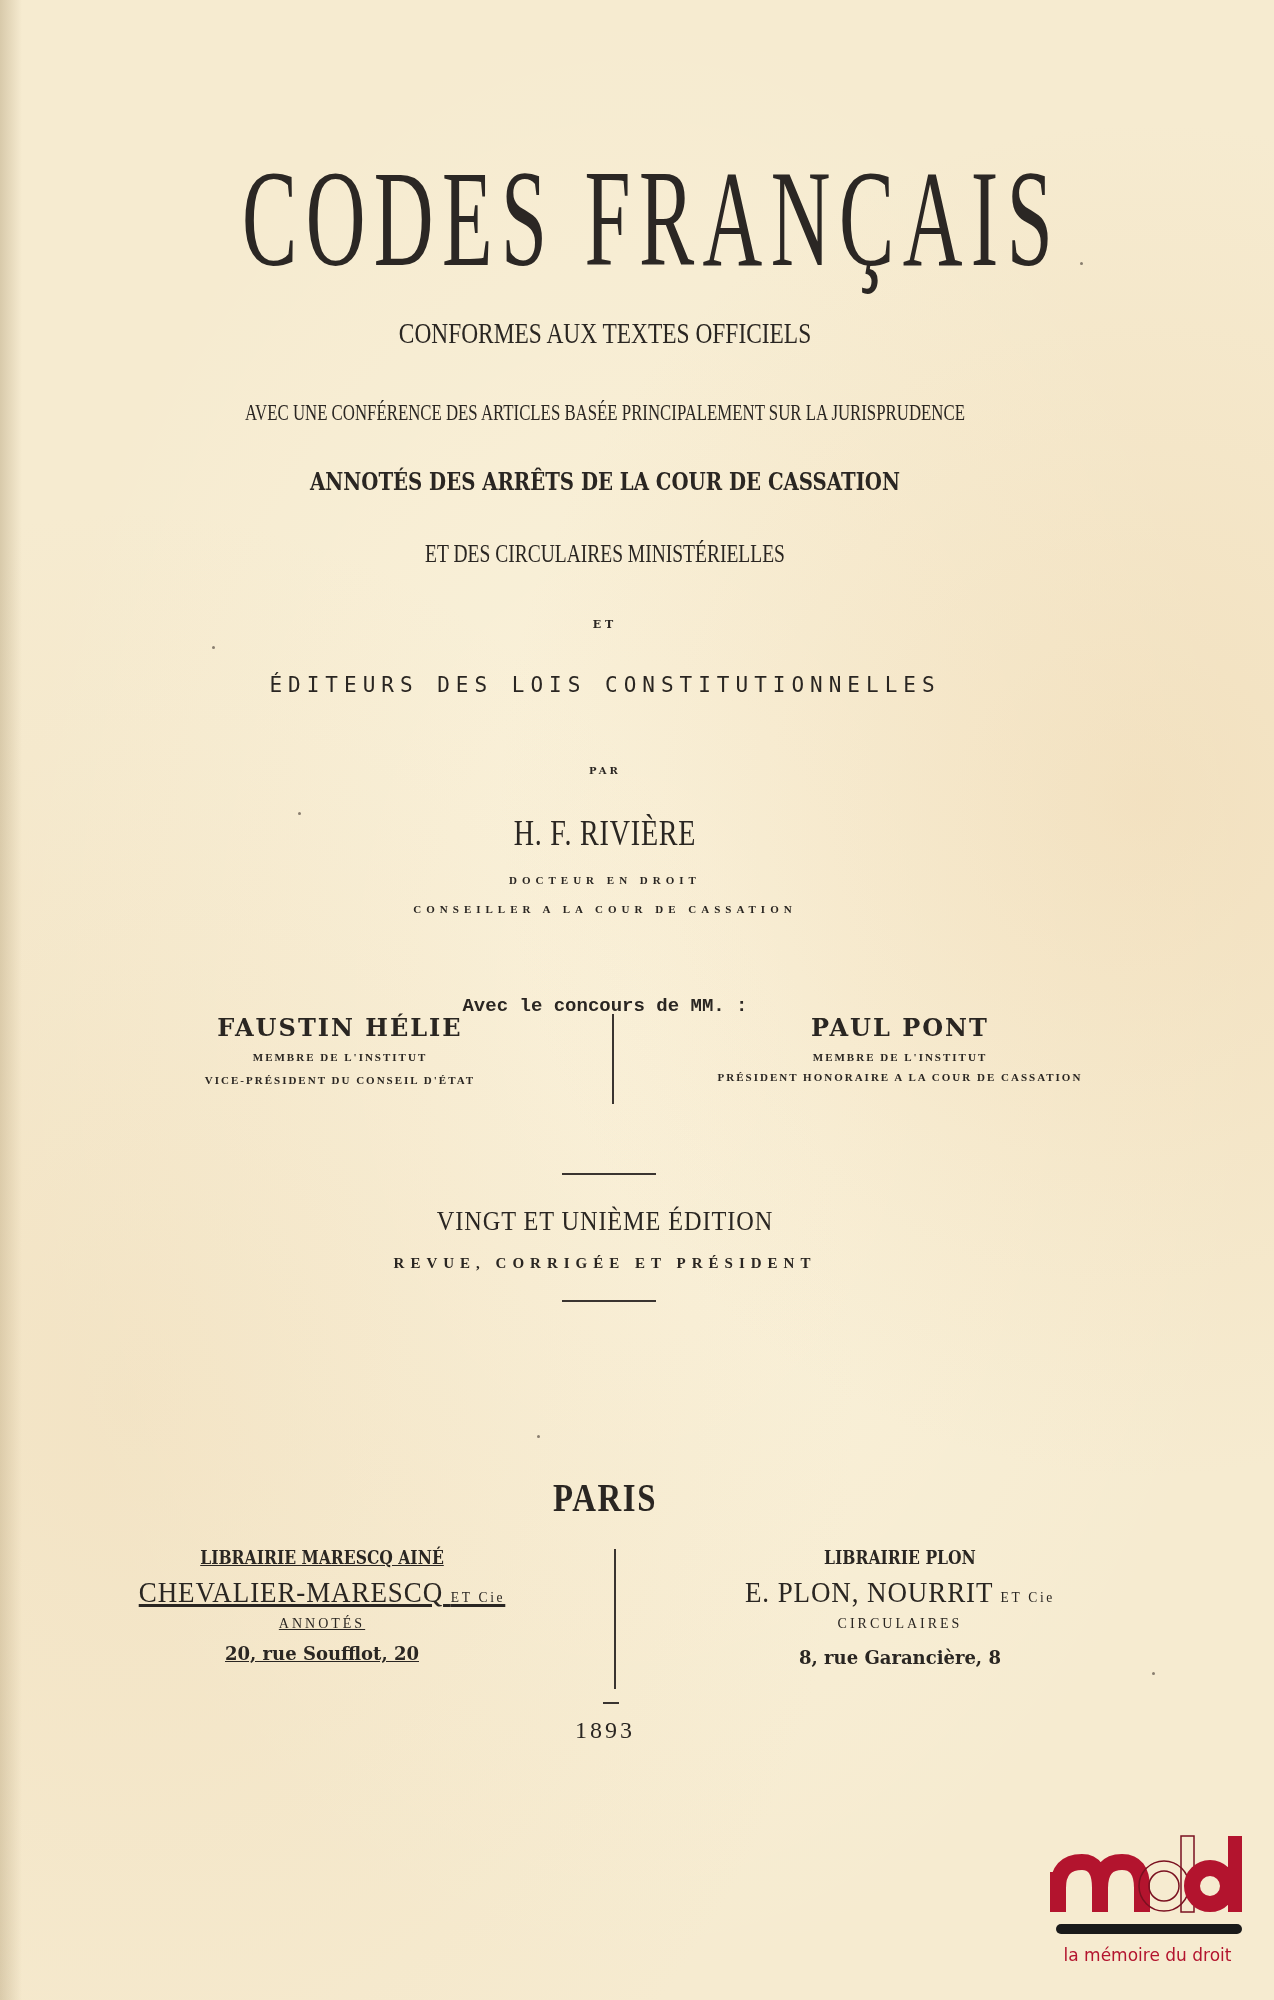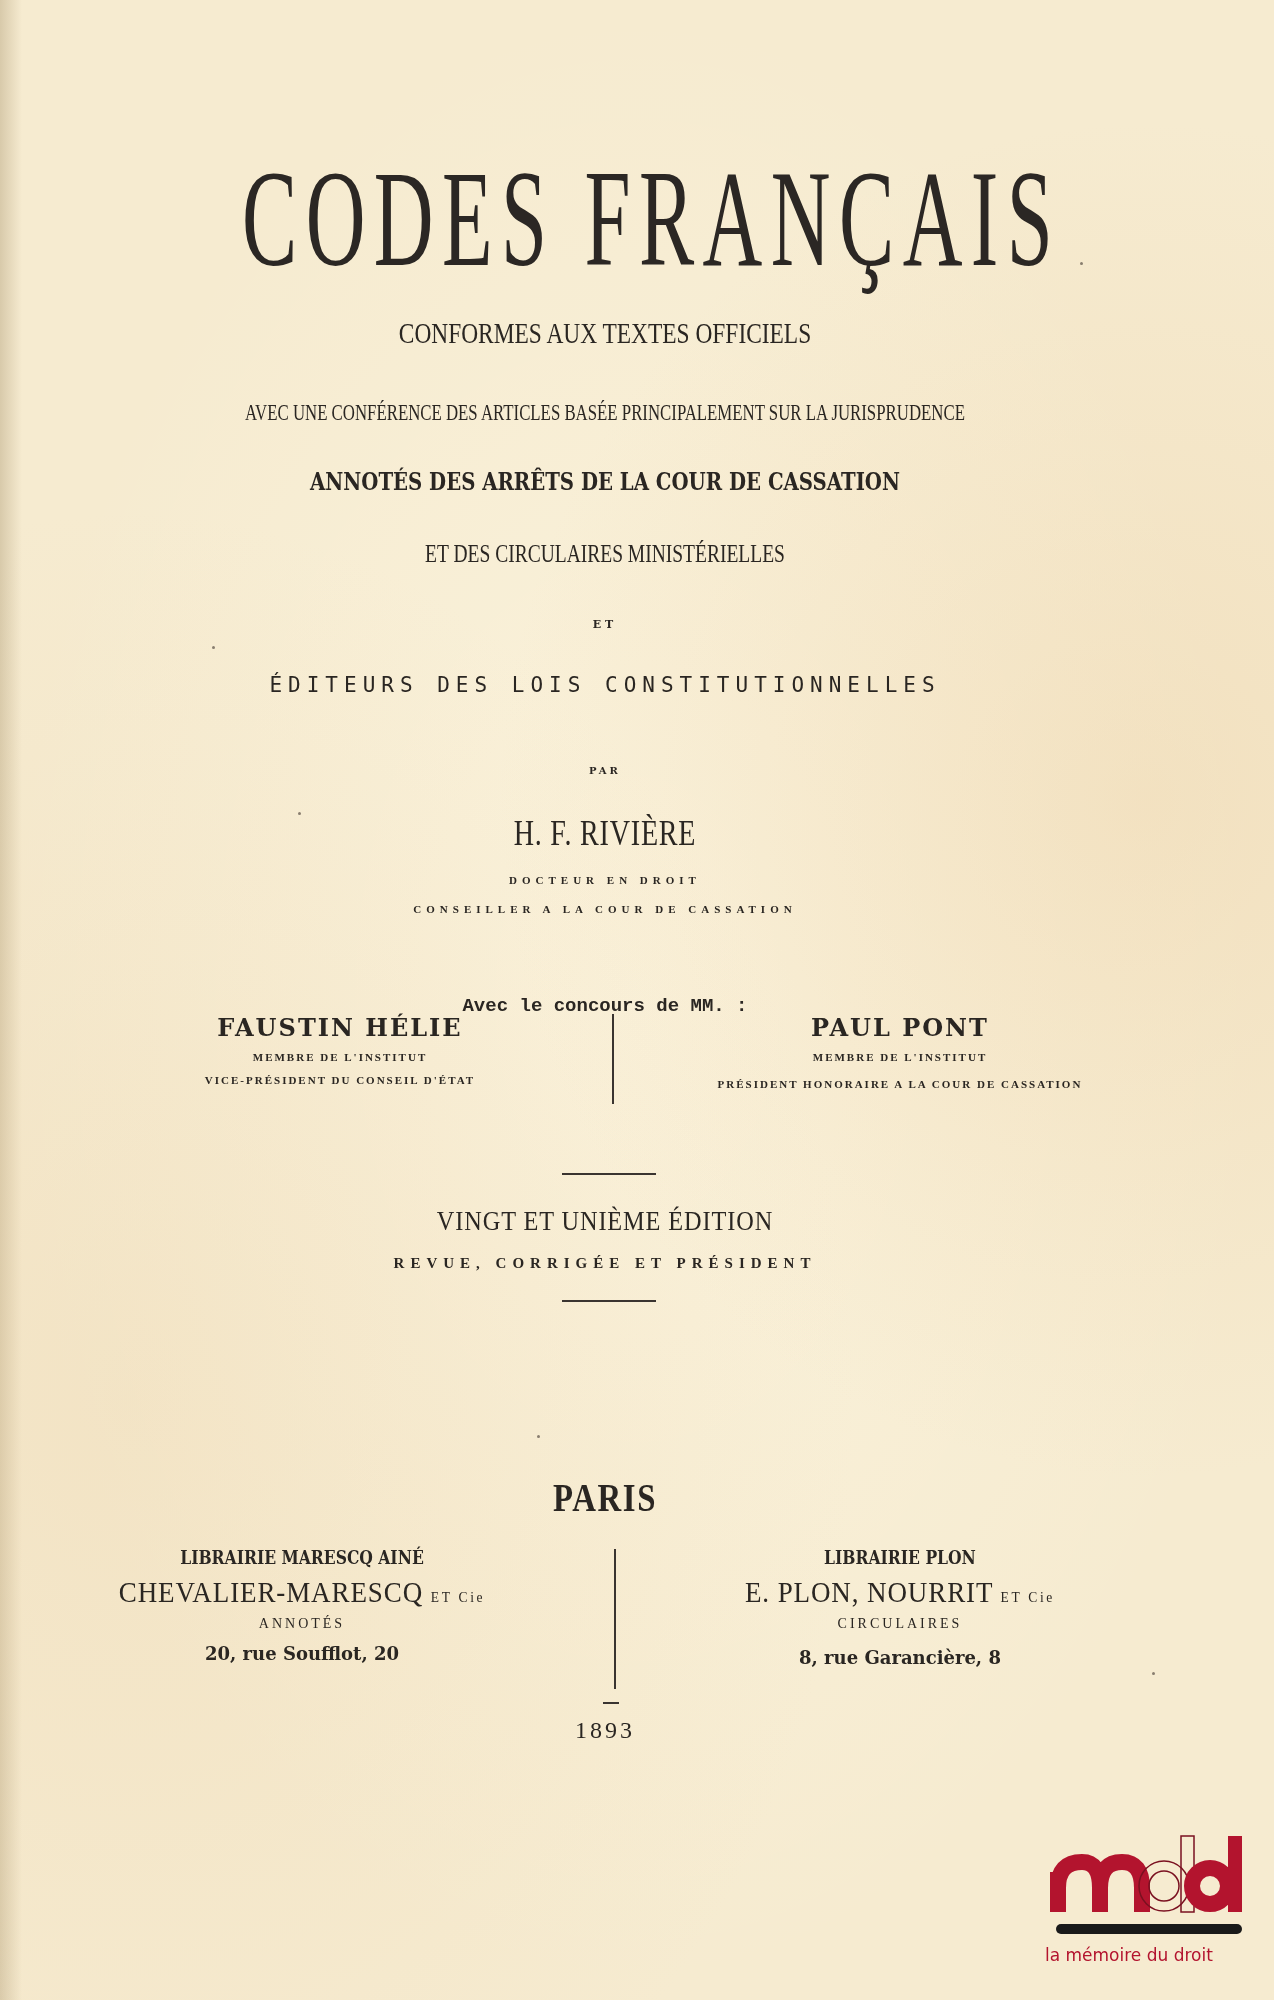--- a/index.html
+++ b/index.html
@@ -42,21 +42,21 @@
   .ed { top:1208px; font-size:27px; letter-spacing:1px; transform:scaleX(0.9); }
   .rev { top:1256px; font-size:15px; letter-spacing:6px; font-weight:bold; font-family:"Liberation Serif", serif; }
   .paris { top:1478px; font-size:40px; font-weight:bold; letter-spacing:2px; transform:scaleX(0.82); }
   .lib { font-family:"DejaVu Serif", serif; font-weight:bold; font-size:19px; transform:scaleX(0.82); }
   .pub { font-family:"Liberation Serif", serif; font-size:30px; letter-spacing:1px; transform:scaleX(0.9); }
   .pub small { font-size:15px; letter-spacing:3px; }
   .role { font-family:"Liberation Serif", serif; font-size:14px; letter-spacing:3px; }
   .addr { font-family:"DejaVu Serif", serif; font-size:18px; font-weight:bold; }
   .year { top:1718px; font-size:24px; letter-spacing:3px; font-family:"Liberation Serif", serif; }
   .logo { position:absolute; left:1048px; top:1832px; width:196px; height:140px; }
-  .logo-text { position:absolute; left:1045px; top:1945px; width:205px; text-align:left; font-family:"DejaVu Sans", sans-serif; font-size:17px; color:#b3142e; white-space:nowrap; }
+  .logo-text { position:absolute; left:1045px; top:1945px; width:205px; text-align:center; font-family:"DejaVu Sans", sans-serif; font-size:17px; color:#b3142e; white-space:nowrap; }
   .speck { position:absolute; width:3px; height:3px; border-radius:50%; background:#5a5046; opacity:.7; }
 </style>
 </head>
 <body>
 
 <div class="ln title">CODES FRANÇAIS</div>
 
 <div class="ln cond sub1">CONFORMES AUX TEXTES OFFICIELS</div>
 <div class="ln cond sub2">AVEC UNE CONFÉRENCE DES ARTICLES BASÉE PRINCIPALEMENT SUR LA JURISPRUDENCE</div>
 <div class="ln sub3">ANNOTÉS DES ARRÊTS DE LA COUR DE CASSATION</div>
@@ -72,31 +72,31 @@
 
 <div class="col colL" style="top:1016px;">
   <div class="cname">FAUSTIN HÉLIE</div>
   <div class="csmall" style="margin-top:12px;">MEMBRE DE L'INSTITUT</div>
   <div class="csmall" style="margin-top:12px;">VICE-PRÉSIDENT DU CONSEIL D'ÉTAT</div>
 </div>
 <div class="vrule" style="left:612px; top:1014px; height:90px;"></div>
 <div class="col colR" style="top:1016px;">
   <div class="cname">PAUL PONT</div>
   <div class="csmall" style="margin-top:12px;">MEMBRE DE L'INSTITUT</div>
-  <div class="csmall" style="margin-top:16px;text-align:center;">PRÉSIDENT HONORAIRE A LA COUR DE CASSATION</div>
+  <div class="csmall" style="margin-top:9px;text-align:center;">PRÉSIDENT HONORAIRE A LA COUR DE CASSATION</div>
 </div>
 
 <div class="hrule" style="left:562px; top:1173px; width:94px;"></div>
 <div class="ln cond ed">VINGT ET UNIÈME ÉDITION</div>
 <div class="ln rev">REVUE, CORRIGÉE ET PRÉSIDENT</div>
 <div class="hrule" style="left:562px; top:1300px; width:94px;"></div>
 
 <div class="ln cond paris">PARIS</div>
 
-<div class="col" style="left:52px; width:500px; top:1548px;">
+<div class="col" style="left:72px; width:500px; top:1548px;text-decoration:underline;">
   <div class="lib">LIBRAIRIE MARESCQ AINÉ</div>
   <div class="pub" style="margin-top:10px;"><span>CHEVALIER-MARESCQ</span> <small>ET Cie</small></div>
   <div class="role" style="margin-top:10px;">ANNOTÉS</div>
   <div class="addr" style="margin-top:14px;">20, rue Soufflot, 20</div>
 </div>
 <div class="vrule" style="left:614px; top:1549px; height:140px;"></div>
 <div class="col" style="left:640px; width:520px; top:1548px;">
   <div class="lib">LIBRAIRIE PLON</div>
   <div class="pub" style="margin-top:10px;"><span>E. PLON, NOURRIT</span> <small>ET Cie</small></div>
   <div class="role" style="margin-top:10px;">CIRCULAIRES</div>

